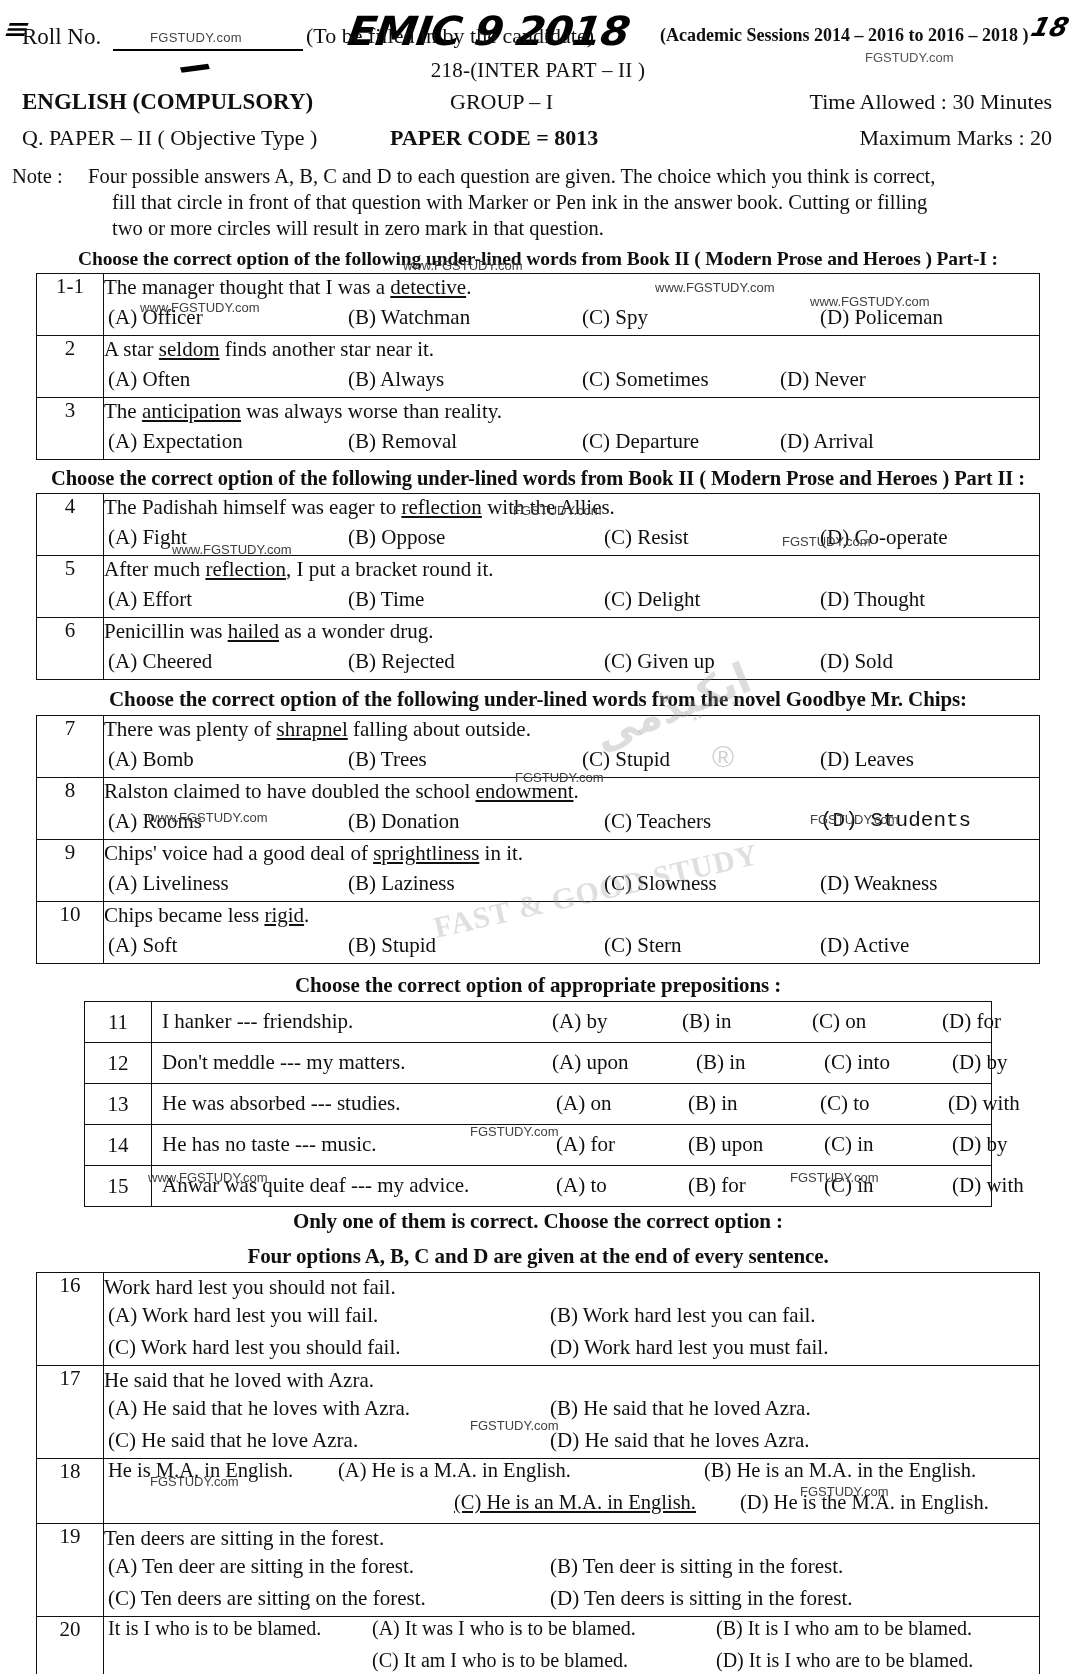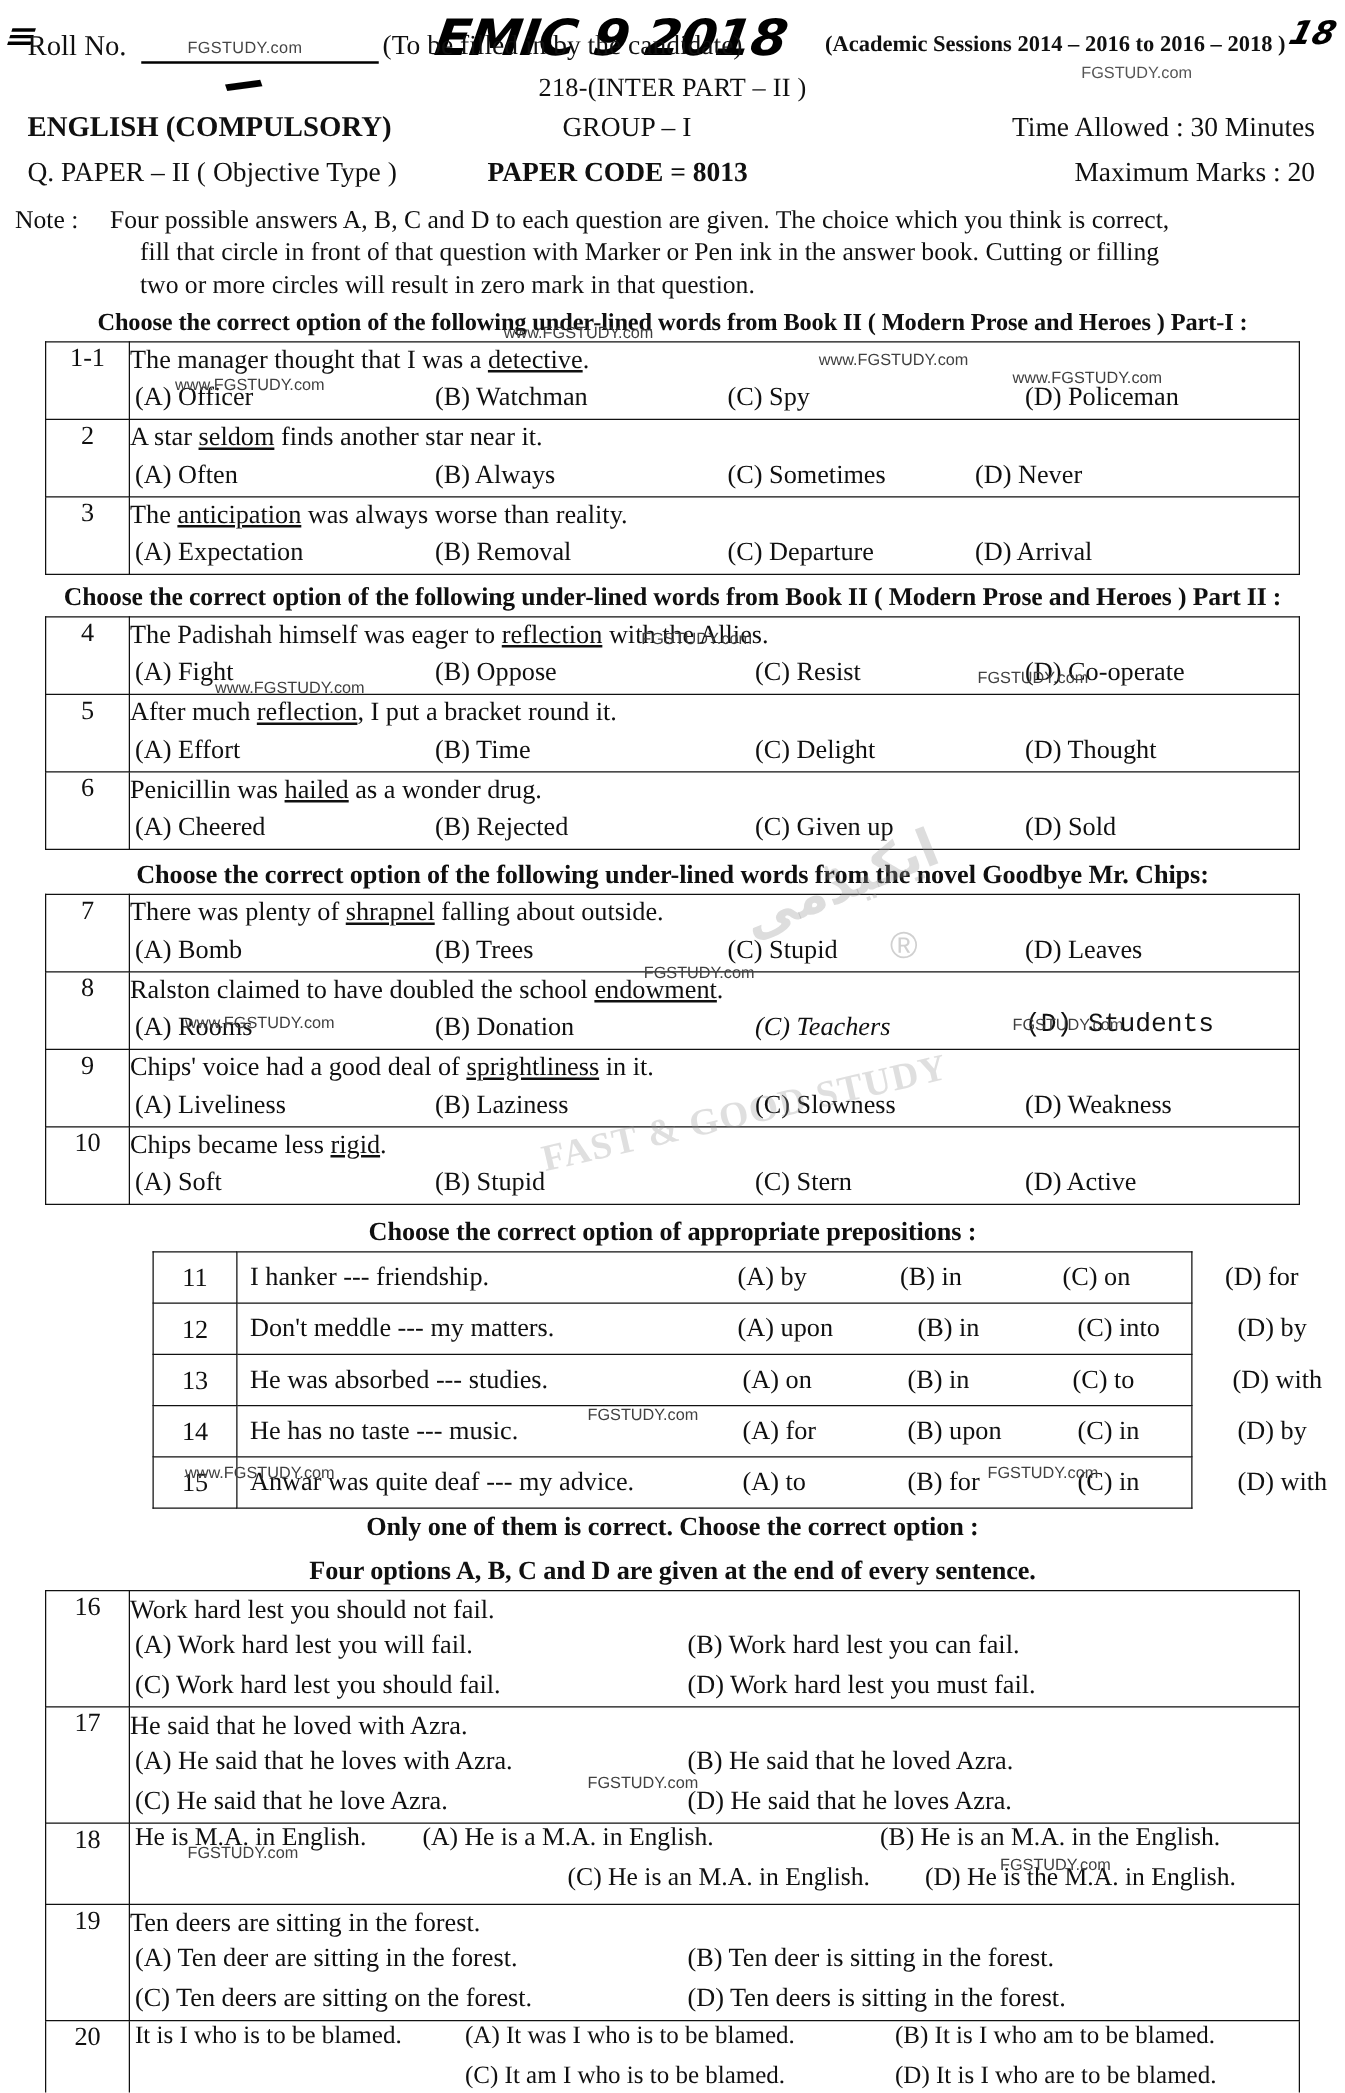--- a/index.html
+++ b/index.html
@@ -228,21 +228,21 @@
     top: 0;
   }
   .op-a { left: 4px; }
   .op-b { left: 232px; margin-left: 12px; }
   .op-c { left: 478px; }
   .op-d { left: 690px; }
 
   
   table.prep {
     border-collapse: collapse;
-    width: 832px;
+    width: 908px;
     margin: 0 auto;
     table-layout: fixed;
   }
   table.prep td {
     border: 1.6px solid #111;
     vertical-align: middle;
     padding: 0;
   }
   td.pnum {
     width: 66px;
@@ -484,21 +484,21 @@
         </div>
       </td>
     </tr>
     <tr>
       <td class="qnum">8</td>
       <td class="qbody">
         <div class="stem"><span>Ralston claimed to have doubled the school </span><u>endowment</u><span>.</span></div>
         <div class="opts">
           <span class="op op-a">(A)   Rooms</span>
           <span class="op op-b">(B)   Donation</span>
-          <span class="op op-c" style="left:500px;font-style:italic;">(C)   Teachers</span>
+          <span class="op op-c" style="left:500px;">(C)   Teachers</span>
           <span class="op op-d" style="left:716px;font-family:Liberation Mono, monospace;">(D)   Students</span>
         </div>
       </td>
     </tr>
     <tr>
       <td class="qnum">9</td>
       <td class="qbody">
         <div class="stem"><span>Chips' voice had a good deal of </span><u>sprightliness</u><span> in it.</span></div>
         <div class="opts">
           <span class="op op-a">(A)   Liveliness</span>
@@ -617,21 +617,21 @@
 
     <tr>
       <td class="snum">18</td>
       <td class="sbody">
         <div class="inline-row" style="height:32px;">
           <span style="left:4px;">He is M.A. in English.</span>
           <span style="left:234px;">(A)   He is a M.A. in English.</span>
           <span style="left:600px;">(B)   He is an M.A. in the English.</span>
         </div>
         <div class="inline-row" style="height:32px;">
-          <span style="left:350px;">(C)   He is an M.A. in English.</span>
+          <span style="left:350px;text-decoration:underline;">(C)   He is an M.A. in English.</span>
           <span style="left:636px;">(D)   He is the M.A. in English.</span>
         </div>
       </td>
     </tr>
 
     <tr>
       <td class="snum">19</td>
       <td class="sbody">
         <div class="s-stem">Ten deers are sitting in the forest.</div>
         <div class="s-optrow">

